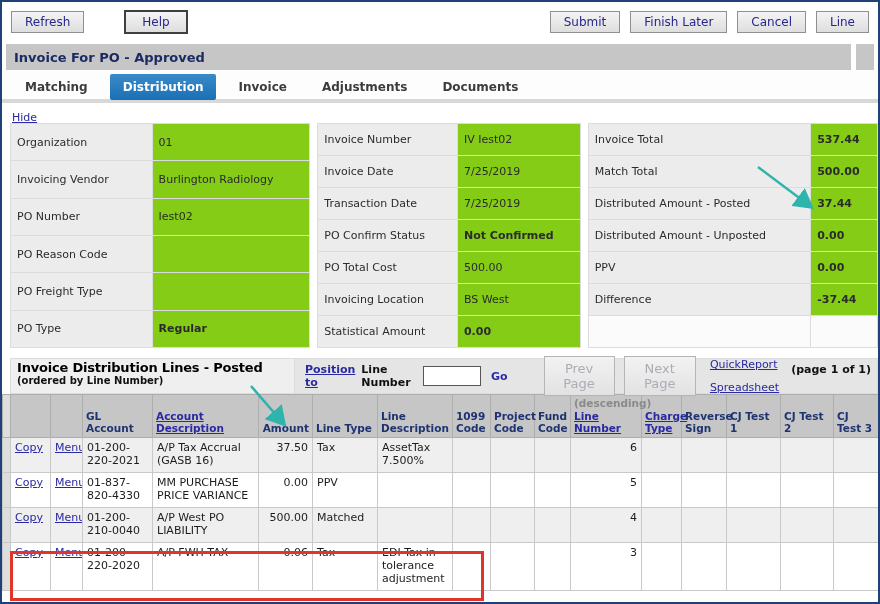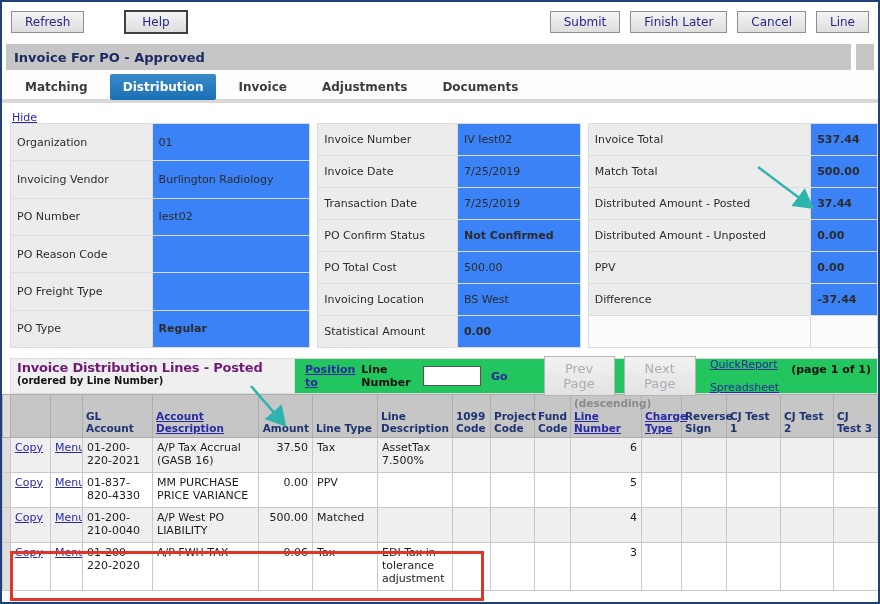--- a/index.html
+++ b/index.html
@@ -31,30 +31,30 @@
   .hide-row { padding:3px 0 2px 10px; height:18px; }
   a.link { color:#2929a3; text-decoration:underline; cursor:pointer; font-size:11px; }
   a.link.bold { font-weight:bold; }
 
   
   .form-area { display:flex; gap:7px; margin:2px 0 0 8px; }
   table.form { border-collapse:collapse; table-layout:fixed; }
   table.form td { border:1px solid #dcdcdc; height:32px; font-size:11px; color:#2b2b2b;
                   padding:2px 6px; vertical-align:middle; overflow:hidden; white-space:nowrap; }
   td.flabel { background:#ececec; }
-  td.fvalue { background:#3b82f6; }
+  td.fvalue { background:#84cc16; }
   td.fempty { background:#fbfbfb; }
   .bold { font-weight:bold; color:#111; }
 
   
   .band { display:flex; align-items:stretch; margin:10px 0 0 8px; width:868px; height:36px; }
   .band-title { width:285px; background:#efefef; border:1px solid #dcdcdc; padding:1px 6px; }
-  .band-title .t1 { font-size:13px; font-weight:bold; color:#701a75; letter-spacing:-0.2px; }
+  .band-title .t1 { font-size:13px; font-weight:bold; color:#000000; letter-spacing:-0.2px; }
   .band-title .t2 { font-size:10px; font-weight:bold; color:#111; }
-  .band-mid { flex:1; background:#22c55e; border:1px solid #dcdcdc; border-left:none;
+  .band-mid { flex:1; background:#e5e5e5; border:1px solid #dcdcdc; border-left:none;
               display:flex; align-items:center; padding-left:10px; }
   .band-mid .lbl { font-size:11px; font-weight:bold; color:#111; margin:0 6px 0 6px; }
   .pos-input { width:58px; height:20px; border:1px solid #555; font-size:11px; padding:1px 3px; }
   .pagebtn { background:linear-gradient(#f2f2f2,#e2e2e2); border:1px solid #b5b5b5; color:#aaadb3;
              font-family:"DejaVu Sans", sans-serif; font-size:13px; padding:4px 12px; margin-left:9px; }
   .band-links { display:flex; flex-direction:column; justify-content:center; margin-left:14px;gap:8px; }
   .band-links a { font-size:11px; line-height:15px; }
   .pageinfo { font-size:11px; font-weight:bold; color:#111; align-self:flex-start; margin:4px 6px 12px 12px; white-space:nowrap; }
 
   

